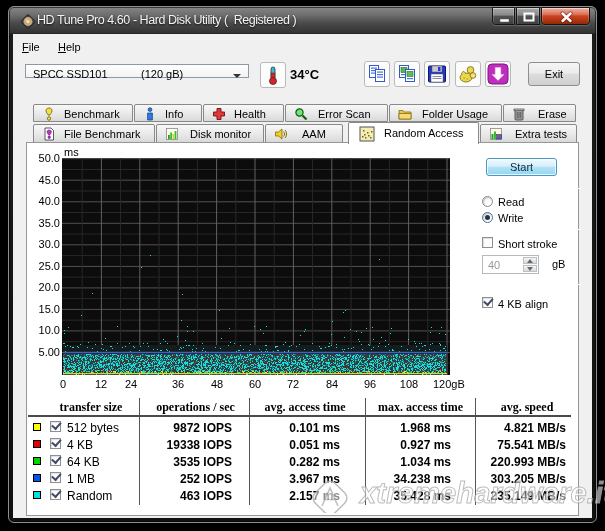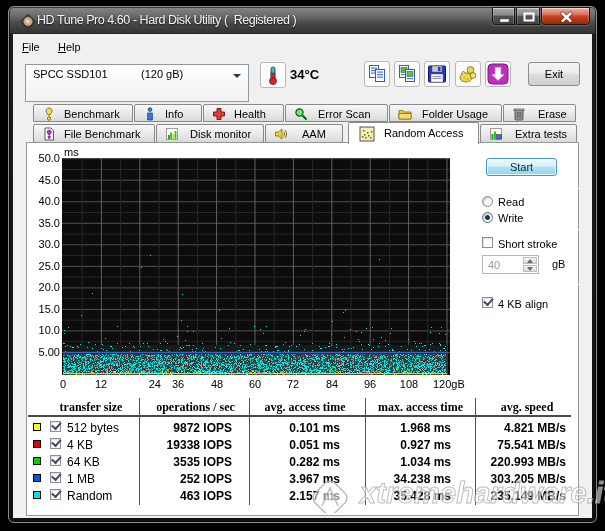--- a/index.html
+++ b/index.html
@@ -21,21 +21,21 @@
     background:linear-gradient(#a9a9a9 0,#888 45%,#525252 50%,#404040 100%); }
   #btnmax { left:516px; width:24px;
     background:linear-gradient(#a9a9a9 0,#888 45%,#525252 50%,#404040 100%); }
   #btnclose { left:541px; width:49px; border-radius:0 0 4px 4px;
     background:linear-gradient(#f0b4a4 0,#dd7055 40%,#cc4424 50%,#aa3310 80%,#932a06 100%); }
   .winbtn .glyph { position:absolute; left:0; right:0; top:0; bottom:0; }
   
   .menu { position:absolute; top:41px; font-size:11px; color:#000; }
   .menu u { text-decoration:underline; }
   
-  #combo { position:absolute; left:25px; top:64px; width:224px; height:38px;
+  #combo { position:absolute; left:25px; top:64px; width:224px; height:14px;
     background:linear-gradient(#fff,#f2f2f2); border:1px solid #8e99a3; border-radius:0;text-decoration:underline; }
   #combo .t1 { position:absolute; left:7px; top:3px; font-size:11px; }
   #combo .t2 { position:absolute; left:115px; top:3px; font-size:11px; }
   #combo .arr { position:absolute; right:7px; top:9px; width:0; height:0;
     border-left:4px solid transparent; border-right:4px solid transparent;
     border-top:4px solid #333; }
   .tbtn { position:absolute; top:61px; width:26px; height:26px; background:#fcfcfc;
     border:1px solid #b9b9b9; border-radius:3px; }
   #temp { position:absolute; left:290px; top:67px; font-size:13px; font-weight:bold; }
   #exit { position:absolute; left:528px; top:62px; width:52px; height:24px;
@@ -341,21 +341,21 @@
 <div class="ylab" style="top:303px">15.0</div>
 <div class="ylab" style="top:281px">20.0</div>
 <div class="ylab" style="top:260px">25.0</div>
 <div class="ylab" style="top:238px">30.0</div>
 <div class="ylab" style="top:217px">35.0</div>
 <div class="ylab" style="top:195px">40.0</div>
 <div class="ylab" style="top:174px">45.0</div>
 <div class="ylab" style="top:152px">50.0</div>
 <div class="xlab" style="left:48px;width:30px;text-align:center">0</div>
 <div class="xlab" style="left:86px;width:30px;text-align:center">12</div>
-<div class="xlab" style="left:131px;width:30px;text-align:right">24</div>
+<div class="xlab" style="left:125px;width:30px;text-align:left">24</div>
 <div class="xlab" style="left:163px;width:30px;text-align:center">36</div>
 <div class="xlab" style="left:202px;width:30px;text-align:center">48</div>
 <div class="xlab" style="left:240px;width:30px;text-align:center">60</div>
 <div class="xlab" style="left:278px;width:30px;text-align:center">72</div>
 <div class="xlab" style="left:317px;width:30px;text-align:center">84</div>
 <div class="xlab" style="left:355px;width:30px;text-align:center">96</div>
 <div class="xlab" style="left:394px;width:30px;text-align:center">108</div>
 <div class="xlab" style="left:433px;width:44px;text-align:left">120gB</div>
 <div id="start">Start</div>
 <div class="sep" style="top:188px"></div>

